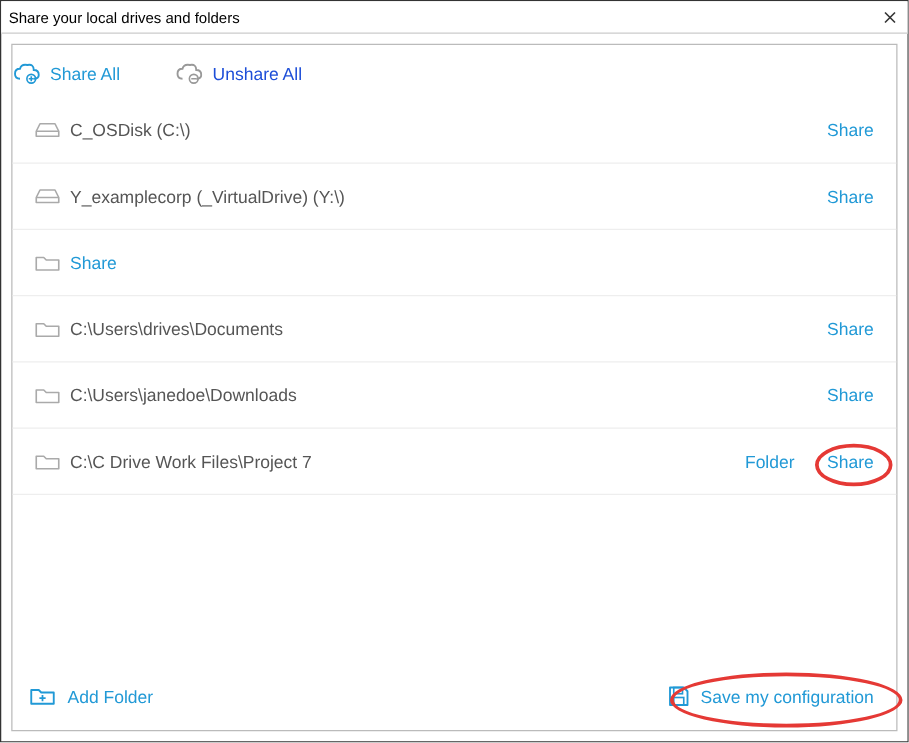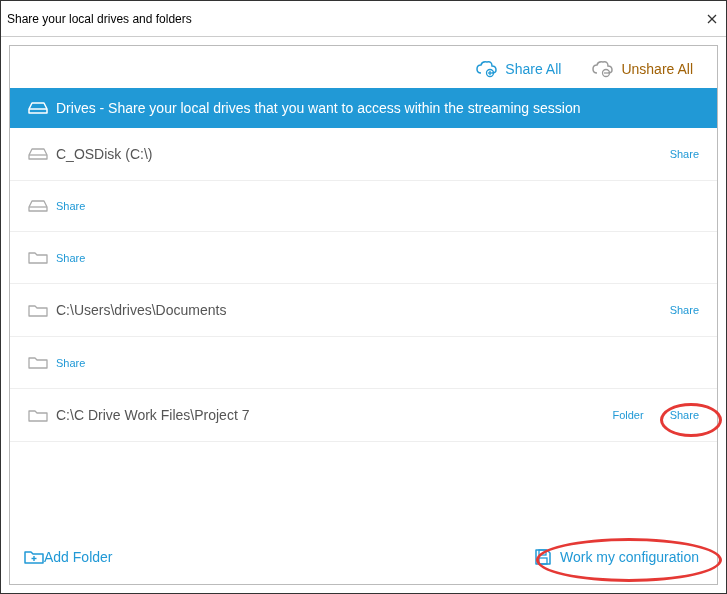--- a/index.html
+++ b/index.html
@@ -1,36 +1,36 @@
 <!DOCTYPE html>
 <html><head>
   <meta charset="utf-8">
   <style>
     * { box-sizing: border-box; margin: 0; padding: 0; }
     body { font-family: "Segoe UI", Arial, sans-serif; background: #fff; width: 727px; height: 594px; overflow: hidden; }
     .window { width: 727px; height: 594px; border: 1px solid #333; background: #fff; display: flex; flex-direction: column; }
-    .titlebar { display: flex; align-items: center; height: 36px; border-bottom: 1px solid #ccc; background: #fff; font-size: 12px; padding: 0 6px; }
+    .titlebar { display: flex; align-items: center; height: 26px; border-bottom: 1px solid #ccc; background: #fff; font-size: 12px; padding: 0 6px; }
     .titlebar-title { flex: 1; color: #000; }
     .titlebar-close { width: 16px; height: 16px; display:flex; align-items:center; justify-content:center; cursor: pointer; color:#333; font-size:13px; }
     .content { flex:1; padding: 8px; }
     .inner { border: 1px solid #bbb; height: 100%; background: #fff; display: flex; flex-direction: column; }
-    .topbar { display: flex; justify-content: flex-end; align-items: center; gap: 30px; padding: 14px 24px 10px 0; }
+    .topbar { display: flex; align-items: center; gap: 44px; padding: 14px 24px 10px 0; }
     .topbtn { display: flex; align-items: center; gap: 8px; font-size: 14px; cursor: pointer; }
     .accent { color: #2199d6; }
-    .muted { color: #a16207; }
+    .muted { color: #1d4ed8; }
     .section-header { background: #2199d6; color: #fff; display: flex; align-items: center; padding: 12px 18px; font-size: 14px; }
     .section-header .icon { width: 28px; display:flex; align-items:center; }
     .row { display: flex; align-items: center; padding: 18px 18px; font-size: 14px; border-bottom: 1px solid #eee; }
     .row:last-of-type { border-bottom: none; }
     .row .icon { width: 28px; display:flex; align-items:center; color:#aaa; }
     .row .label { flex:1; color:#555; }
     .row .actions { display:flex; gap:26px; align-items:center; }
-    .linkbtn { color:#2199d6; cursor:pointer; font-size:11px; }
+    .linkbtn { color:#2199d6; cursor:pointer; font-size:14px; }
     .footer { display:flex; align-items:center; justify-content:space-between; padding: 18px 18px 18px 14px; margin-top:auto; }
-    .addfolder { display:flex; align-items:center; color:#2199d6; cursor:pointer; font-size:14px; }
+    .addfolder { display:flex; align-items:center; gap:10px; color:#2199d6; cursor:pointer; font-size:14px; }
     .saveconfig { display:flex; align-items:center; gap:8px; color:#2199d6; cursor:pointer; font-size:14px; position:relative; }
     .ring-share { position:relative; }
     .ring-share::after { content:""; position:absolute; border:3px solid #e53935; border-radius:50%; width:56px; height:28px; left:-10px; top:-6px; pointer-events:none; }
     .ring-save { position:relative; }
     .ring-save::before { content:""; position:absolute; border:3px solid #e53935; border-radius:50%; width:180px; height:38px; left:2px; top:-10px; pointer-events:none; }
     svg { display:block; }
   </style>
 </head>
 <body>
 
@@ -61,29 +61,20 @@
         <div class="topbtn muted">
           <svg width="22" height="18" viewBox="0 0 22 18">
               <path d="M6 13 Q2 13 2 9 Q2 5 6 5 Q7 1 12 2 Q17 1 17 6 Q21 6 21 10 Q21 13 17 13" fill="none" stroke="#999" stroke-width="1.5"></path>
               <circle cx="15" cy="13" r="3.5" fill="none" stroke="#999" stroke-width="1.3"></circle>
               <line x1="13" y1="13" x2="17" y2="13" stroke="#999" stroke-width="1.3"></line>
             </svg>
           <span>Unshare All</span>
         </div>
       </div>
 
-      <div class="section-header">
-        <span class="icon">
-          <svg width="20" height="14" viewBox="0 0 20 14">
-              <path d="M4 2 L16 2 L19 8 L19 12 L1 12 L1 8 Z" fill="none" stroke="#fff" stroke-width="1.5" stroke-linejoin="round"></path>
-              <line x1="1" y1="8" x2="19" y2="8" stroke="#fff" stroke-width="1.5"></line>
-            </svg>
-        </span>
-        <span>Drives - Share your local drives that you want to access within the streaming session</span>
-      </div>
 
       <div class="row">
         <span class="icon">
           <svg width="20" height="14" viewBox="0 0 20 14">
               <path d="M4 2 L16 2 L19 8 L19 12 L1 12 L1 8 Z" fill="none" stroke="#aaa" stroke-width="1.3" stroke-linejoin="round"></path>
               <line x1="1" y1="8" x2="19" y2="8" stroke="#aaa" stroke-width="1.3"></line>
             </svg>
         </span>
         <span class="label">C_OSDisk (C:\)</span>
         <span class="actions">
@@ -91,20 +82,21 @@
           </span>
       </div>
 
       <div class="row">
         <span class="icon">
           <svg width="20" height="14" viewBox="0 0 20 14">
               <path d="M4 2 L16 2 L19 8 L19 12 L1 12 L1 8 Z" fill="none" stroke="#aaa" stroke-width="1.3" stroke-linejoin="round"></path>
               <line x1="1" y1="8" x2="19" y2="8" stroke="#aaa" stroke-width="1.3"></line>
             </svg>
         </span>
+        <span class="label">Y_examplecorp (_VirtualDrive) (Y:\)</span>
         <span class="actions">
             <span class="linkbtn">Share</span>
           </span>
       </div>
 
 
       <div class="row">
         <span class="icon">
           <svg width="20" height="15" viewBox="0 0 20 15">
               <path d="M1 3 L7 3 L9 5 L19 5 L19 13 L1 13 Z" fill="none" stroke="#aaa" stroke-width="1.3" stroke-linejoin="round"></path>
@@ -126,20 +118,21 @@
             <span class="linkbtn">Share</span>
           </span>
       </div>
 
       <div class="row">
         <span class="icon">
           <svg width="20" height="15" viewBox="0 0 20 15">
               <path d="M1 3 L7 3 L9 5 L19 5 L19 13 L1 13 Z" fill="none" stroke="#aaa" stroke-width="1.3" stroke-linejoin="round"></path>
             </svg>
         </span>
+        <span class="label">C:\Users\janedoe\Downloads</span>
         <span class="actions">
             <span class="linkbtn">Share</span>
           </span>
       </div>
 
       <div class="row">
         <span class="icon">
           <svg width="20" height="15" viewBox="0 0 20 15">
               <path d="M1 3 L7 3 L9 5 L19 5 L19 13 L1 13 Z" fill="none" stroke="#aaa" stroke-width="1.3" stroke-linejoin="round"></path>
             </svg>
@@ -159,19 +152,19 @@
               <line x1="7.5" y1="9.5" x2="12.5" y2="9.5" stroke="#2199d6" stroke-width="1.4"></line>
             </svg>
           <span>Add Folder</span>
         </div>
         <div class="saveconfig ring-save">
           <svg width="18" height="18" viewBox="0 0 18 18">
               <path d="M2 2 L13 2 L16 5 L16 16 L2 16 Z" fill="none" stroke="#2199d6" stroke-width="1.5" stroke-linejoin="round"></path>
               <rect x="5" y="2" width="7" height="5" fill="none" stroke="#2199d6" stroke-width="1.3"></rect>
               <rect x="5" y="10" width="8" height="6" fill="none" stroke="#2199d6" stroke-width="1.3"></rect>
             </svg>
-          <span>Work my configuration</span>
+          <span>Save my configuration</span>
         </div>
       </div>
 
     </div>
   </div>
 </div>
 
 </body></html>

